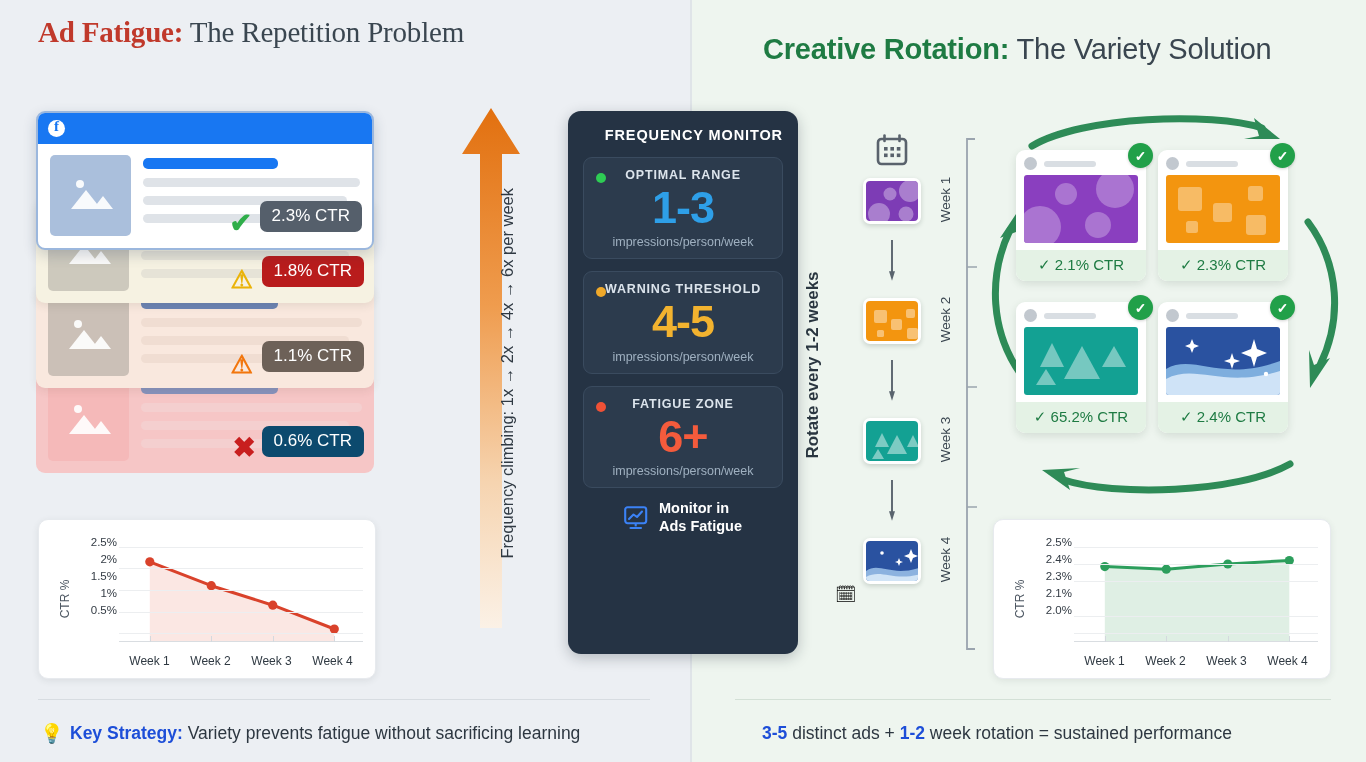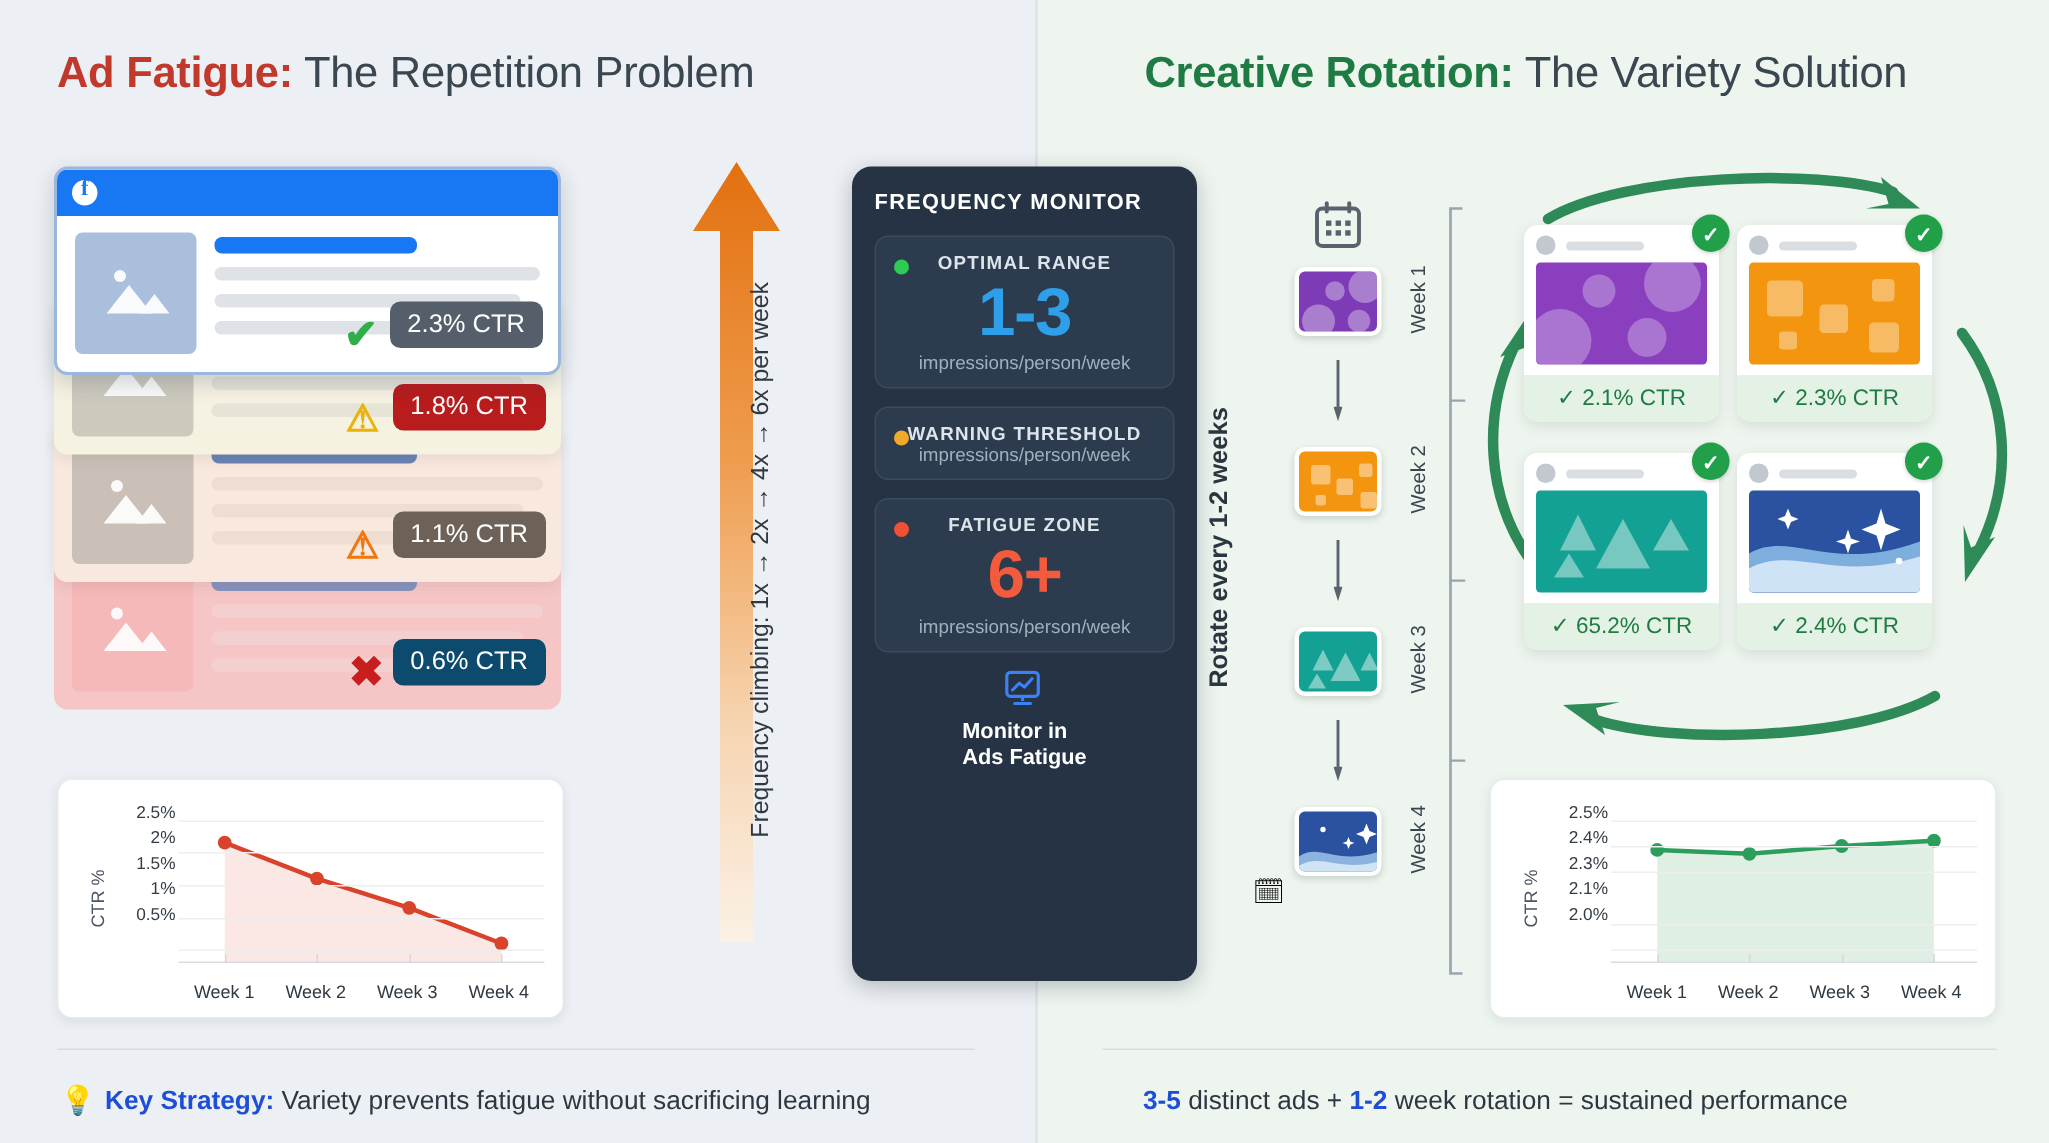--- a/index.html
+++ b/index.html
@@ -15,21 +15,21 @@
   
   .panel { position: absolute; top: 0; height: 762px; }
   .panel-left  { left: 0;   width: 692px; background: #eceff3; }
   .panel-right { left: 692px; width: 674px; background: #eef5ef; }
   .mid-divider { position: absolute; left: 690px; top: 0; width: 2px; height: 762px;
                  background: #dfe4e8; }
 
   
   .title { position: absolute; font-size: 29px; font-weight: 700; color: #2d3b46;
            white-space: nowrap; letter-spacing: -0.2px; }
-  .title-left  { left: 38px;  top: 33px; }
+  .title-left  { left: 38px;  top: 16px; font-family: Liberation Serif, serif; }
   .title-right { left: 763px; top: 33px; }
   .title .accent-red   { color: #c0392b; }
   .title .accent-green { color: #1e7b43; }
   .title .sub { font-weight: 400; color: #3a4650; }
 
   
   .ad-stack { position: absolute; left: 36px; top: 111px; width: 338px; height: 392px; }
 
   .ad-card {
     position: absolute; left: 0; width: 338px; border-radius: 9px;
@@ -139,28 +139,28 @@
     font-size: 16.5px; color: #2f3942; white-space: nowrap; text-align: right;
   }
 
   
   .freq-panel {
     position: absolute; left: 568px; top: 111px; width: 230px; height: 543px;
     background: #253344; border-radius: 13px; padding: 16px 15px;
     box-shadow: 0 4px 14px rgba(20,30,45,.25);
   }
   .freq-title { color: #fff; font-size: 14.5px; font-weight: 700; letter-spacing: .9px;
-                text-align: left; margin-bottom: 14px; }
+                text-align: right; margin-bottom: 14px; }
   .freq-box { background: #2c3b4d; border: 1px solid #3a4b5f; border-radius: 9px;
               padding: 10px 8px 9px 8px; margin-bottom: 12px; position: relative; text-align: center; }
   .freq-dot { position: absolute; left: 12px; top: 15px; width: 10px; height: 10px; border-radius: 50%; }
   .freq-label { font-size: 12.5px; letter-spacing: .85px; color: #dce4ec; font-weight: 600; }
   .freq-value { font-size: 45px; font-weight: 700; line-height: 1.12; margin: 1px 0 2px 0; letter-spacing: -1px; }
   .freq-unit { font-size: 12.5px; color: #9fb0c0; }
-  .freq-cta { display: flex; align-items: center; gap: 9px; justify-content: center; margin-top: 4px; flex-direction: column; }
+  .freq-cta { display: flex; align-items: center; gap: 9px; justify-content: center; margin-top: 4px; }
   .freq-cta-icon { width: 26px; height: 24px; flex: 0 0 auto; }
   .freq-cta-text { color: #fff; font-size: 14.5px; font-weight: 700; line-height: 1.22; }
 
   
   .timeline { position: absolute; left: 815px; top: 130px; width: 170px; height: 530px; }
   .cal-icon { position: absolute; left: 60px; top: 3px; width: 34px; height: 34px; }
   .tl-thumb {
     position: absolute; left: 48px; width: 58px; height: 46px; border-radius: 7px;
     border: 3px solid #fff; box-shadow: 0 2px 5px rgba(30,50,40,.18); overflow: hidden;
   }
@@ -365,20 +365,21 @@
     <div class="freq-box">
       <span class="freq-dot" style="background:#2ecc54"></span>
       <div class="freq-label">OPTIMAL RANGE</div>
       <div class="freq-value" style="color:#2e9fe8">1-3</div>
       <div class="freq-unit">impressions/person/week</div>
     </div>
 
     <div class="freq-box">
       <span class="freq-dot" style="background:#f0a92a"></span>
       <div class="freq-label">WARNING THRESHOLD</div>
+      <div class="freq-value" style="color:#f3b32f">4-5</div>
       <div class="freq-unit">impressions/person/week</div>
     </div>
 
     <div class="freq-box">
       <span class="freq-dot" style="background:#f05136"></span>
       <div class="freq-label">FATIGUE ZONE</div>
       <div class="freq-value" style="color:#f45b3c">6+</div>
       <div class="freq-unit">impressions/person/week</div>
     </div>
 

